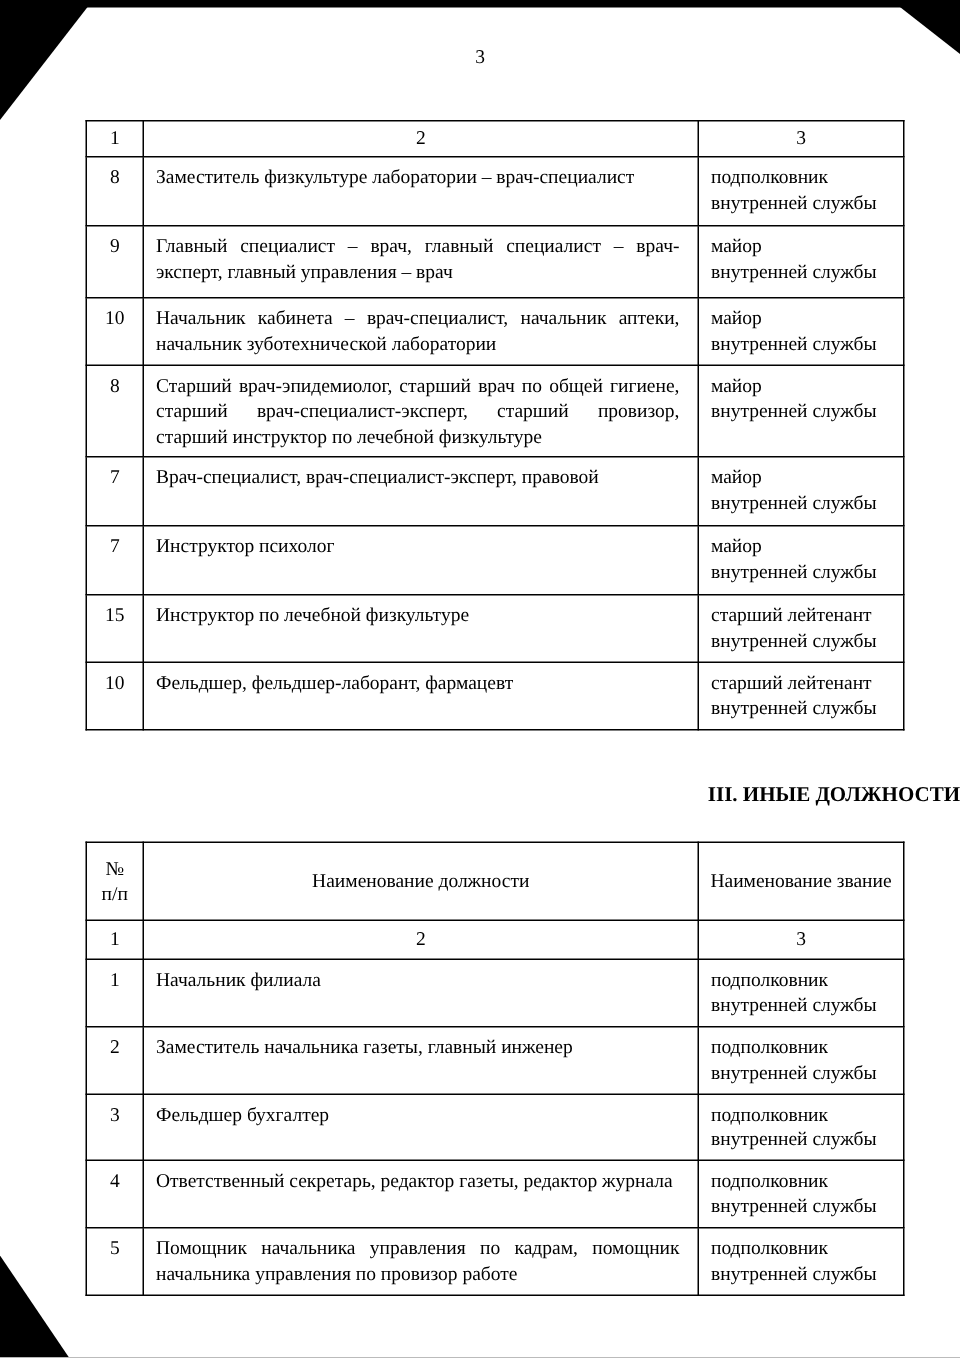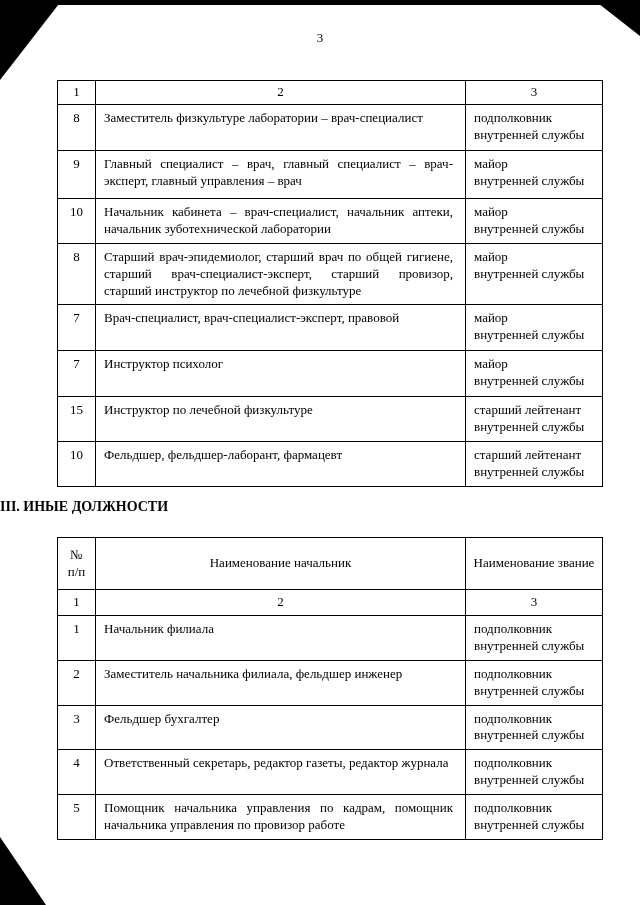--- a/index.html
+++ b/index.html
@@ -39,24 +39,24 @@
     padding:5px 8px;
     line-height:1.3;
   }
   .doc-table tr.hdr td { text-align:center; vertical-align:middle; padding:3px; }
   .doc-table tr.hdr2 td { text-align:center; vertical-align:middle; white-space:pre-line; padding:4px; }
   td.num { text-align:center; padding-top:5px; }
   td.pos { text-align:justify; padding-right:12px; }
   td.rank { white-space:pre-line; }
 
   .section-heading {
-    text-align:left;
+    text-align:right;
     font-weight:bold;
     font-size:14px;
-    margin-top:12px;
+    margin-top:36px;
   }
 </style>
 </head>
 <body>
 
 <div class="page">
 
   <div class="top-edge"></div>
   <div class="corner tl"></div>
   <div class="corner tr"></div>
@@ -132,37 +132,37 @@
   <table class="doc-table t2">
     <colgroup>
         <col class="c1">
         <col class="c2">
         <col class="c3">
       </colgroup>
     <tbody>
         <tr class="hdr2" style="height:52px">
       <td>№
 п/п</td>
-      <td>Наименование начальник</td>
+      <td>Наименование должности</td>
       <td>Наименование звание</td>
     </tr>
     <tr class="hdr" style="height:26px">
       <td>1</td>
       <td>2</td>
       <td>3</td>
     </tr>
     <tr style="height:36px">
       <td class="num">1</td>
       <td class="pos">Начальник филиала</td>
       <td class="rank">подполковник
 внутренней службы</td>
     </tr>
     <tr style="height:38px">
       <td class="num">2</td>
-      <td class="pos">Заместитель начальника филиала, фельдшер инженер</td>
+      <td class="pos">Заместитель начальника газеты, главный инженер</td>
       <td class="rank">подполковник
 внутренней службы</td>
     </tr>
     <tr style="height:38px">
       <td class="num">3</td>
       <td class="pos">Фельдшер бухгалтер</td>
       <td class="rank">подполковник
 внутренней службы</td>
     </tr>
     <tr style="height:40px">

